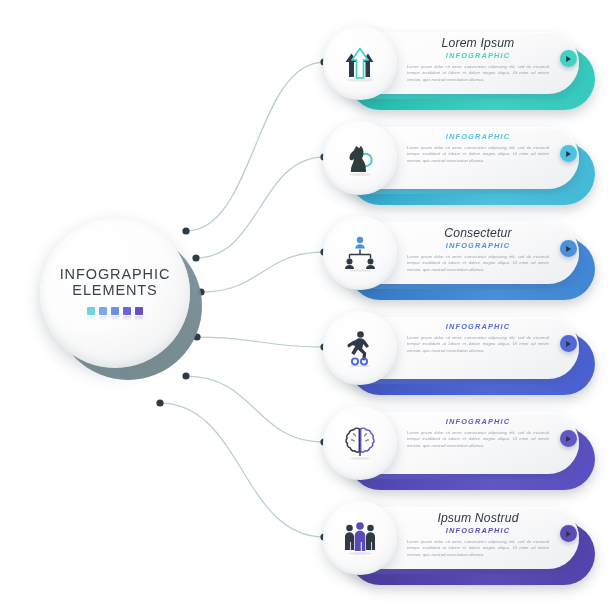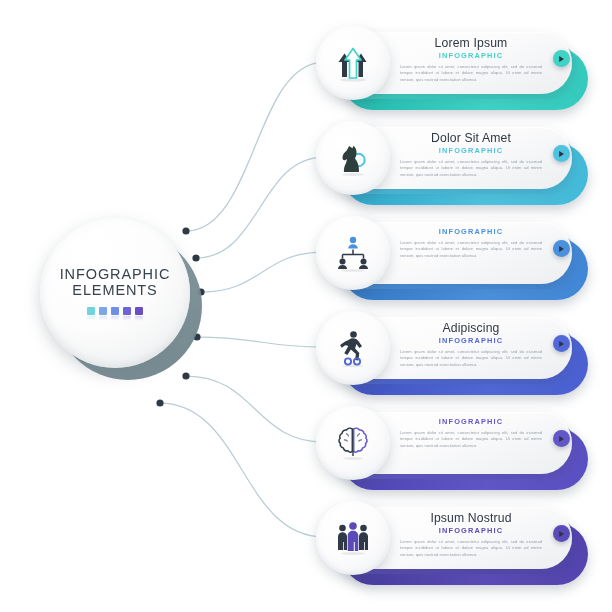--- a/index.html
+++ b/index.html
@@ -31,21 +31,21 @@
   }
   .center-title-1,.center-title-2{
     color:#3a4250;font-size:14.5px;letter-spacing:.9px;font-weight:400;line-height:16px;
   }
   .center-squares{display:flex;gap:4px;margin-top:9px;}
   .center-squares i{display:block;width:8px;height:8px;border-radius:1px;}
   .sq-refl{display:flex;gap:4px;margin-top:1px;opacity:.22;transform:scaleY(-1);}
   .sq-refl i{display:block;width:8px;height:5px;border-radius:1px;}
 
   
-  .row{position:absolute;left:316px;width:272px;height:92px;z-index:4;}
+  .row{position:absolute;left:323px;width:272px;height:92px;z-index:4;font-style:italic;}
   .bar-back{
     position:absolute;left:26px;top:22px;width:246px;height:62px;border-radius:31px;
   }
   .bar-mid{
     position:absolute;left:22px;top:15px;width:240px;height:58px;border-radius:29px;
     opacity:.88;
   }
   .bar-front{
     position:absolute;left:18px;top:6px;width:238px;height:62px;border-radius:31px;
     background:linear-gradient(160deg,#ffffff 0%,#fbfbfc 45%,#eceef0 100%);
@@ -147,21 +147,20 @@
               <path d="M1.2 1L6 4L1.2 7Z" fill="#2c3440"></path>
             </svg>
           </span>
         </div>
       </div>
       <div class="row" style="top: 121px;">
         <div class="bar-back" style="background:linear-gradient(100deg,#2ba7cb 0%,#4ec3e0 60%,#43b9d8 100%);box-shadow:0 5px 12px rgba(60,75,95,.25);"></div>
         <div class="bar-mid" style="background:linear-gradient(100deg,#4ec3e0 0%,#43b9d8 100%);"></div>
         <div class="bar-front"></div>
         <div class="txt">
-          <div class="r-title">Dolor Sit Amet</div>
           <div class="r-sub" style="color:#4ec3e0;">INFOGRAPHIC</div>
           <div class="r-body">Lorem ipsum dolor sit amet, consectetur adipiscing elit, sed do eiusmod tempor incididunt ut labore et dolore magna aliqua. Ut enim ad minim veniam, quis nostrud exercitation ullamco.</div>
         </div>
         <div class="icon-circle">
           <span>
             <svg class="icon-glyph" viewBox="0 0 40 40">
               <circle cx="25.5" cy="22" r="6.2" fill="none" stroke="#4ec3e0" stroke-width="2"></circle>
               <path d="M13 34h13c0-7-1.5-10.5-4-13.5 1-2 1.5-4 1.5-6.5 0-2.5-1.2-5-3-6.3l-1 2.6-3.4-2.2-2.3 4.3c-2.3 1.6-4.3 4.2-4.3 7.4 0 1.4.6 2.4 1.8 2.4 1 0 1.6-.5 2.3-1.5.6 2-.6 4.3-1.4 6-.9 1.9-1.3 4-1.3 7.3z" fill="#2d3e3c"></path>
               <ellipse cx="20" cy="36.5" rx="11" ry="1.5" fill="#2f3a46" opacity=".10"></ellipse>
             </svg>
@@ -173,20 +172,21 @@
               <path d="M1.2 1L6 4L1.2 7Z" fill="#2c3440"></path>
             </svg>
           </span>
         </div>
       </div>
       <div class="row" style="top: 216px;">
         <div class="bar-back" style="background:linear-gradient(100deg,#3177c4 0%,#4a91dd 60%,#4186d4 100%);box-shadow:0 5px 12px rgba(60,75,95,.25);"></div>
         <div class="bar-mid" style="background:linear-gradient(100deg,#4a91dd 0%,#4186d4 100%);"></div>
         <div class="bar-front"></div>
         <div class="txt">
+          <div class="r-title">Consectetur</div>
           <div class="r-sub" style="color:#4a91dd;">INFOGRAPHIC</div>
           <div class="r-body">Lorem ipsum dolor sit amet, consectetur adipiscing elit, sed do eiusmod tempor incididunt ut labore et dolore magna aliqua. Ut enim ad minim veniam, quis nostrud exercitation ullamco.</div>
         </div>
         <div class="icon-circle">
           <span>
             <svg class="icon-glyph" viewBox="0 0 40 40">
               <circle cx="20" cy="7" r="3.2" fill="#4a91dd"></circle>
               <path d="M15.2 15.5c0-2.6 2.1-4.2 4.8-4.2s4.8 1.6 4.8 4.2z" fill="#4a91dd"></path>
               <path d="M20 16.5v5M9.5 21.5h21M9.5 21.5v4M30.5 21.5v4" stroke="#2f3a46" stroke-width="1.5" fill="none"></path>
               <circle cx="9.5" cy="28.5" r="3" fill="#2f3a46"></circle>
@@ -203,21 +203,20 @@
               <path d="M1.2 1L6 4L1.2 7Z" fill="#2c3440"></path>
             </svg>
           </span>
         </div>
       </div>
       <div class="row" style="top: 311px;">
         <div class="bar-back" style="background:linear-gradient(100deg,#3f52c2 0%,#5168d8 60%,#4a60d0 100%);box-shadow:0 5px 12px rgba(60,75,95,.25);"></div>
         <div class="bar-mid" style="background:linear-gradient(100deg,#5168d8 0%,#4a60d0 100%);"></div>
         <div class="bar-front"></div>
         <div class="txt">
-          <div class="r-title">Adipiscing</div>
           <div class="r-sub" style="color:#5168d8;">INFOGRAPHIC</div>
           <div class="r-body">Lorem ipsum dolor sit amet, consectetur adipiscing elit, sed do eiusmod tempor incididunt ut labore et dolore magna aliqua. Ut enim ad minim veniam, quis nostrud exercitation ullamco.</div>
         </div>
         <div class="icon-circle">
           <span>
             <svg class="icon-glyph" viewBox="0 0 40 40">
               <circle cx="20.5" cy="6.5" r="3.3" fill="#2f3a46"></circle>
               <path d="M18 10.5c3.5-.6 6 .6 7.4 2.6l3.6 5.2-2.6 1.8-3-4-1.3 4.4 4.2 4.6-1 7.4-3.2-.5.8-6-5-4.6-3.6 5.6-3-1.7 4-7.2c-1-.3-2-.6-3-.8l-3.6 2.4-1.6-2.6 5-3.6c.6-.4 1.4-.8 2.4-1z" fill="#2f3a46"></path>
               <circle cx="15" cy="33.5" r="3.1" fill="none" stroke="#5168d8" stroke-width="1.9"></circle>
               <circle cx="24" cy="33.5" r="3.1" fill="none" stroke="#5168d8" stroke-width="1.9"></circle>

